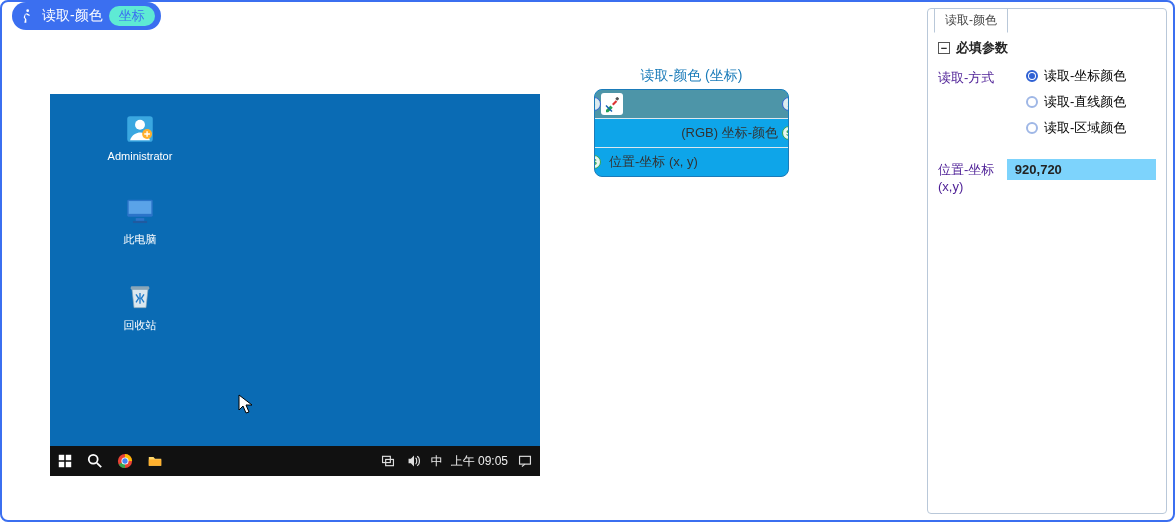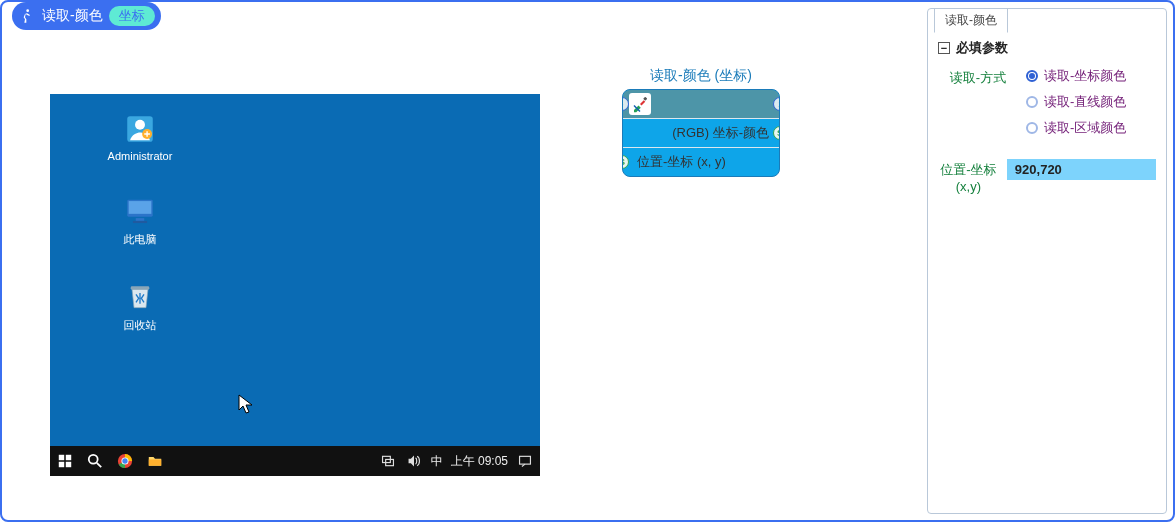--- a/index.html
+++ b/index.html
@@ -21,42 +21,42 @@
   .dicon-admin { left: 50px; top: 18px; }
   .dicon-pc { left: 50px; top: 100px; }
   .dicon-bin { left: 50px; top: 186px; }
   .cursor { position:absolute; left:188px; top:300px; }
   .taskbar { position:absolute; left:0; bottom:0; right:0; height:30px; background:#111; display:flex; align-items:center; padding:0 6px; gap:12px; }
   .taskbar .spacer { flex:1; }
   .taskbar .tray { display:flex; align-items:center; gap:8px; color:#eee; font-size:12px; }
   .taskbar .tbicon { width:18px; height:18px; display:flex; align-items:center; justify-content:center; }
 
   
-  .node { position:absolute; left:620px; top:35px; width:158px; }
+  .node { position:absolute; left:592px; top:35px; width:195px; }
   .node-title { color:#1a7bb9; text-align:center; font-size:14px; margin-bottom:4px; }
   .node-body { border:1px solid #1a7bb9; border-radius:8px; overflow:hidden; background:#0ea5e9; position:relative; }
   .node-head { background:#4d95a8; height:28px; display:flex; align-items:center; padding:0 6px; position:relative; }
   .node-head .node-icon { width:22px; height:22px; background:#fff; border-radius:3px; display:flex; align-items:center; justify-content:center; }
   .node-row { padding:5px 10px 5px 14px; font-size:13px; color:#333; position:relative; border-top:1px solid #dce7ee; text-align:right; }
   .node-row.left { text-align:left; }
   .port { position:absolute; width:14px; height:14px; border-radius:50%; background:#e9f6ee; border:1px solid #2fa452; color:#2fa452; font-size:9px; font-weight:bold; display:flex; align-items:center; justify-content:center; top:50%; transform:translateY(-50%); }
   .port.chev { background:#ffffffcc; border-color:#2f61d4; color:#2f61d4; font-size:10px; }
   .port.l { left:-8px; }
   .port.r { right:-8px; }
 
   
   .panel { position:absolute; right:6px; top:6px; bottom:6px; width:240px; border:1px solid #b9c8d9; border-radius:4px; background:#fff; }
   .panel-tab { position:absolute; left:6px; top:-1px; padding:3px 10px; border:1px solid #b9c8d9; border-bottom-color:#fff; background:#fff; font-size:12px; color:#444; }
   .panel-body { padding:30px 10px 10px 10px; }
   .group-head { display:flex; align-items:center; gap:6px; font-weight:600; color:#222; cursor:pointer; }
   .minusbox { width:12px; height:12px; border:1px solid #555; display:flex; align-items:center; justify-content:center; font-size:11px; line-height:1; }
   .form-row { display:flex; align-items:flex-start; margin-top:10px; }
-  .form-label { width:88px; text-align:center; color:#15803d; padding-right:8px; padding-top:2px; font-size:13px; }
+  .form-label { width:88px; text-align:left; color:#4c1d95; padding-right:8px; padding-top:2px; font-size:13px; }
   .radios { display:flex; flex-direction:column; gap:8px; }
-  .radio { display:flex; align-items:center; gap:6px; font-size:13px; color:#701a75; cursor:pointer; }
+  .radio { display:flex; align-items:center; gap:6px; font-size:13px; color:#000000; cursor:pointer; }
   .radio .dot { width:12px; height:12px; border:2px solid #2f61d4; border-radius:50%; display:flex; align-items:center; justify-content:center; }
   .radio .dot.off { border-color:#9fb7e6; }
   .radio .dot .inner { width:6px; height:6px; background:#2f61d4; border-radius:50%; }
   .val-input { background:#7dd3fc; padding:3px 8px; font-size:13px; color:#222; min-width:100px; border:none; font-family:inherit;font-weight:bold; }
 </style>
 </head>
 <body>
 
 <div class="app">
 

